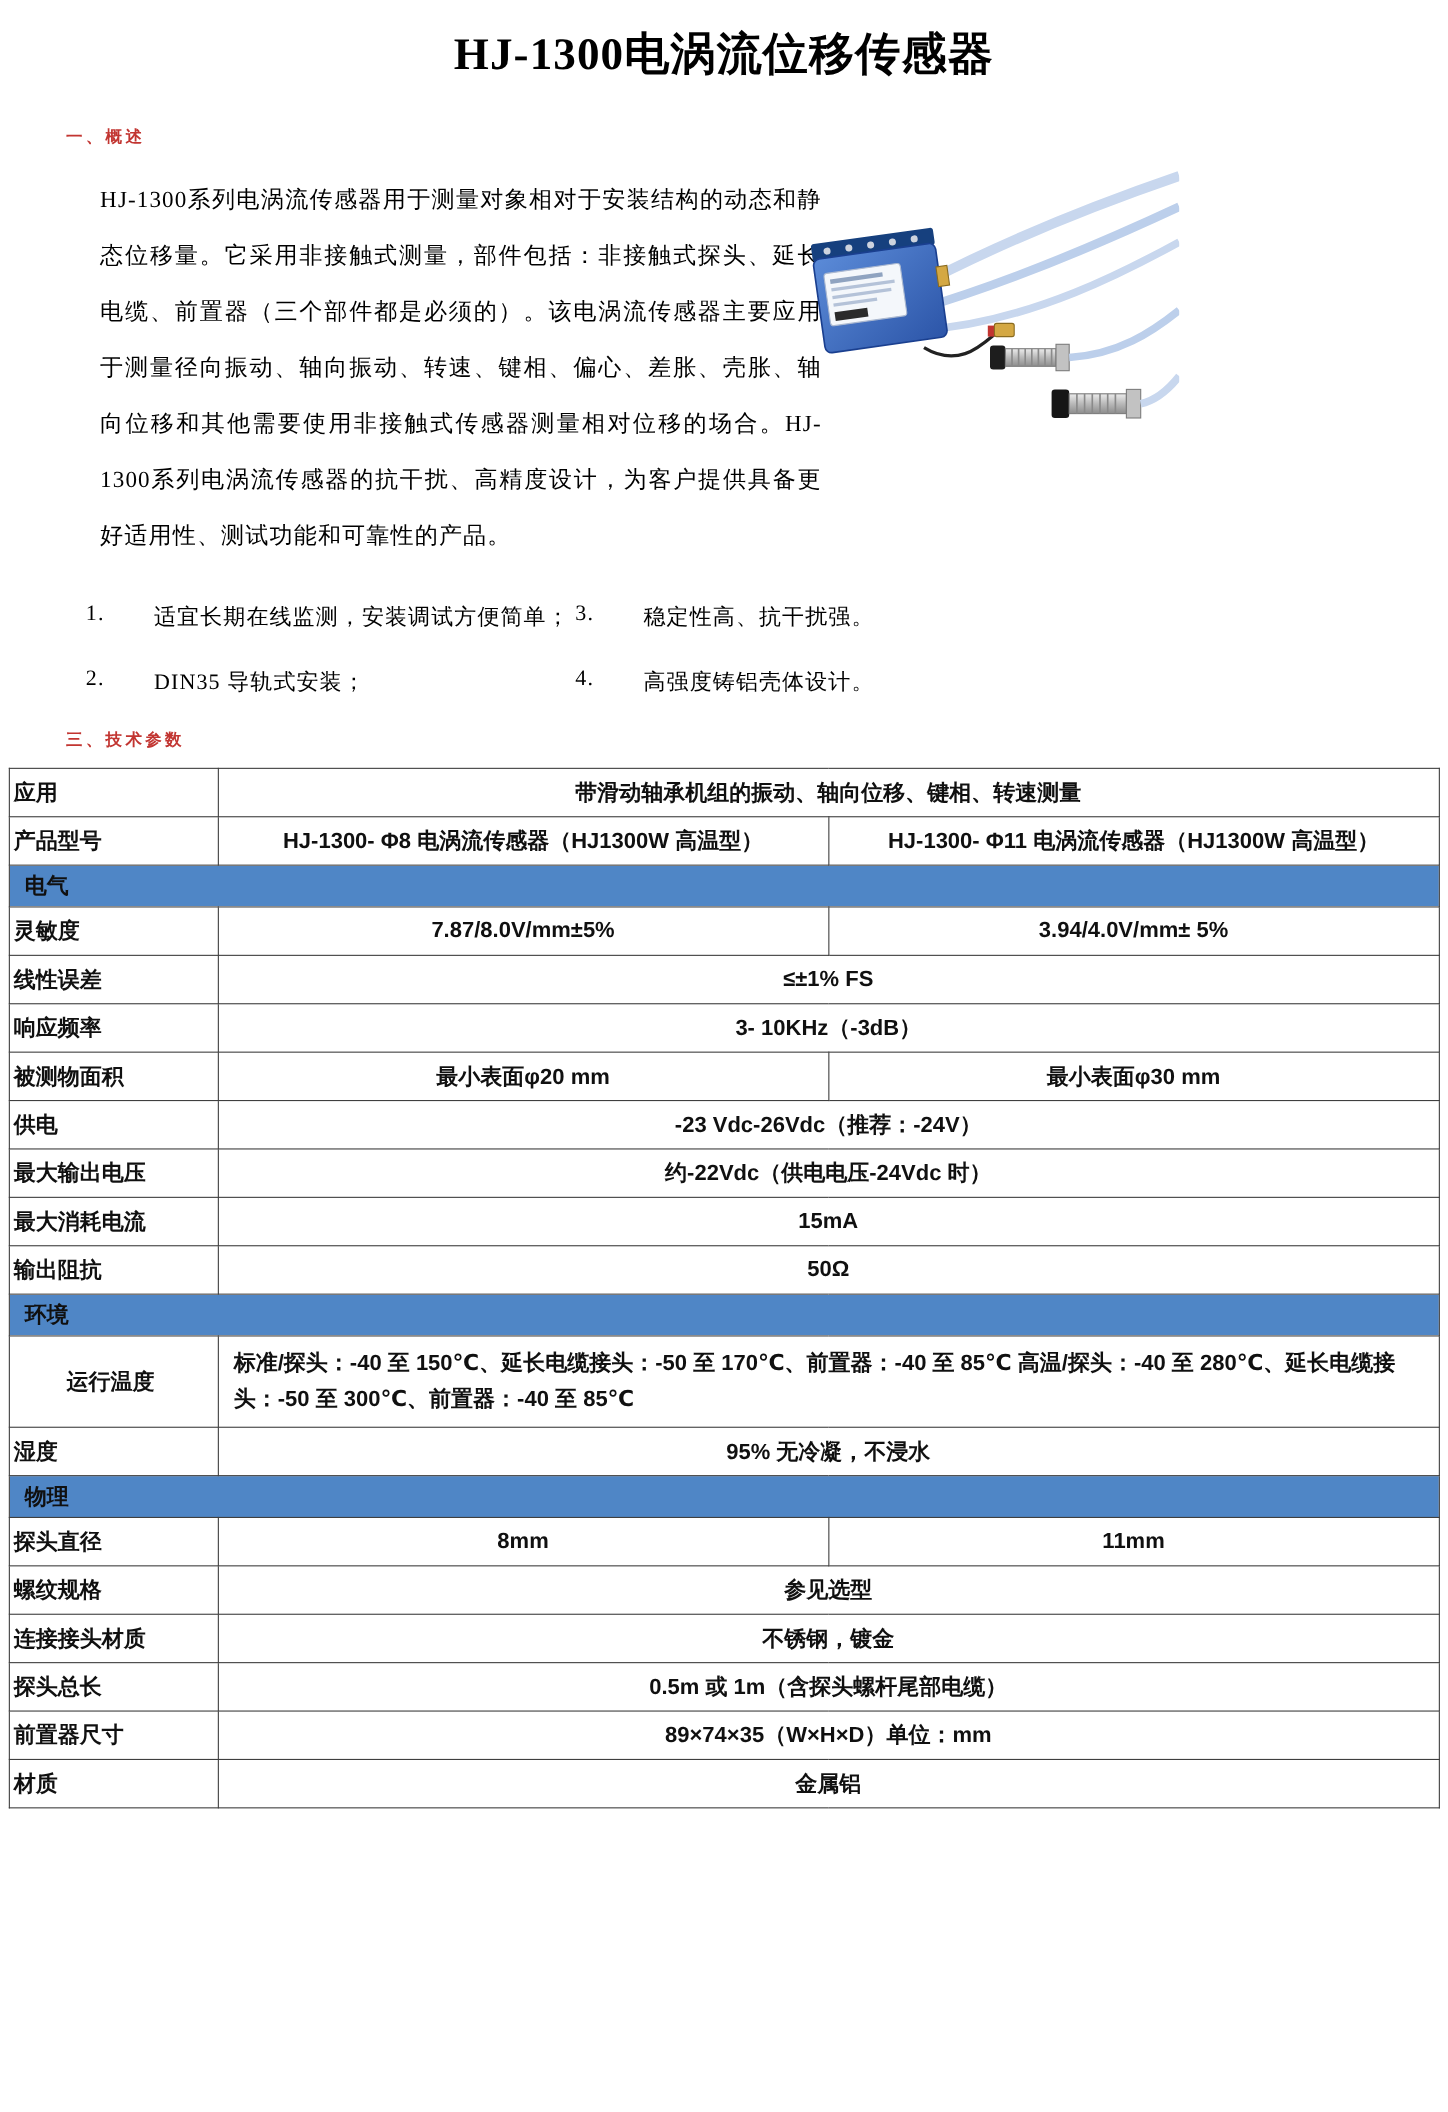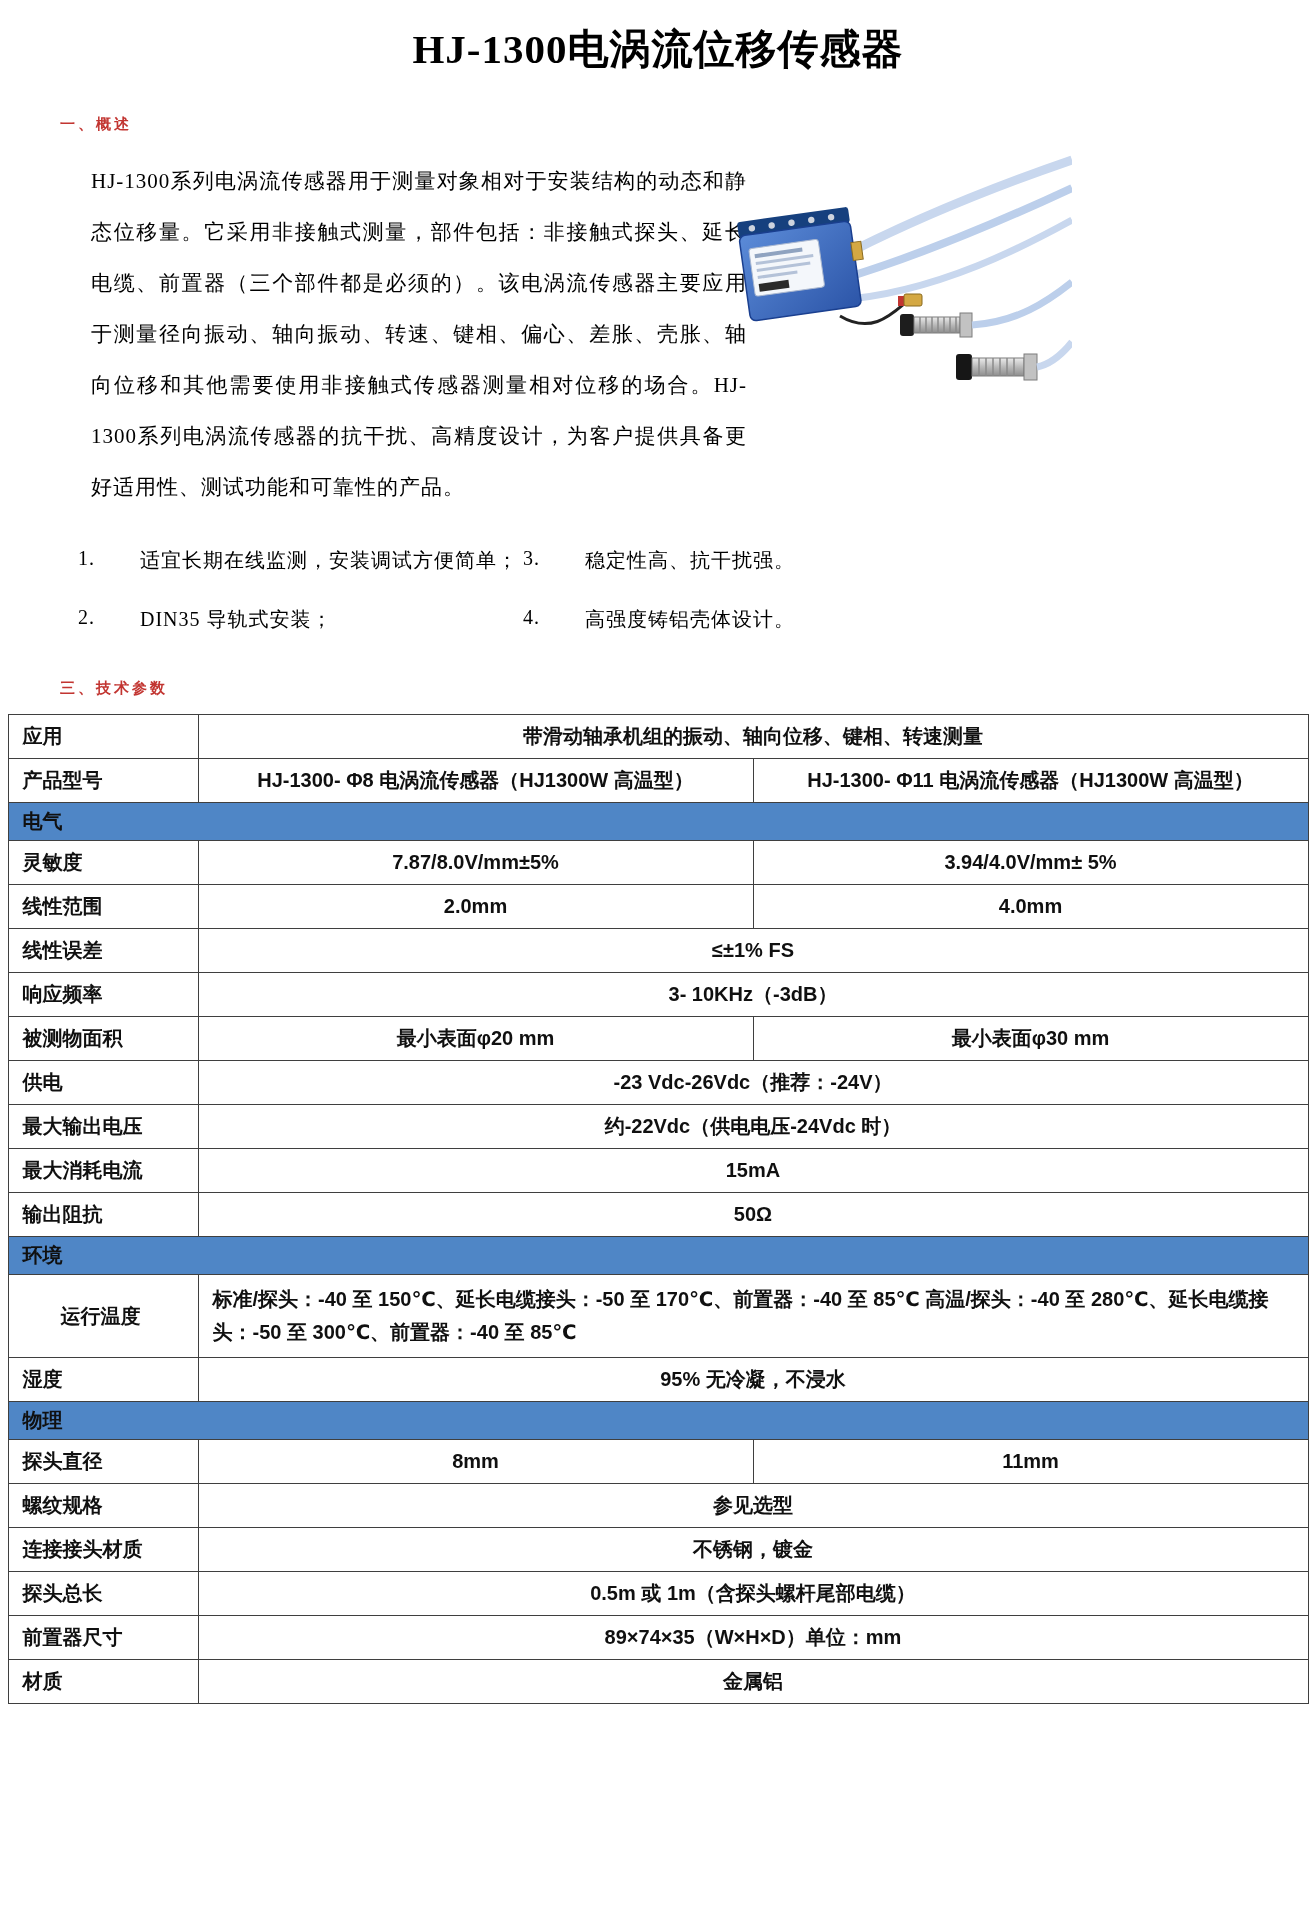--- a/index.html
+++ b/index.html
@@ -57,37 +57,37 @@
     grid-template-columns:445px auto;
     grid-template-rows:auto auto;
     grid-auto-flow:column;
     row-gap:32px;
     margin:34px 60px 0 78px;
     font-size:20px;
     letter-spacing:1px;
   }
   .feature-item { display:flex; }
   .feature-num { width:62px; flex:0 0 auto; }
-  .specs { margin-top:46px; }
+  .specs { margin-top:30px; }
   .spec-table {
     width:1300px;
     margin:16px auto 0;
     border-collapse:collapse;
     table-layout:fixed;
     font-family:"Liberation Sans","DejaVu Sans",sans-serif;
   }
   .spec-table td {
     border:1px solid #3f3f3f;
     font-weight:700;
     font-size:20px;
     color:#101010;
     padding:8px 10px;
     overflow:hidden;
   }
-  .spec-table td.lbl { text-align:left; padding-left:14px; }
+  .spec-table td.lbl { text-align:left; padding-left:4px; }
   .spec-table td.lbl-indent { padding-left:52px; vertical-align:middle; }
   .spec-table td.val { text-align:center; }
   .spec-table td.val-left { text-align:left; line-height:33px; padding-left:14px; }
   .spec-table tr.sec-row td {
     background:var(--table-blue,#4f86c6);
     padding:5px 14px;
   }
 </style>
 </head>
 <body>
@@ -203,25 +203,20 @@
         </tr>
         <tr class="sec-row">
           <td colspan="3">电气</td>
         </tr>
         <tr>
           <td class="lbl">灵敏度</td>
           <td class="val">7.87/8.0V/mm±5%</td>
           <td class="val">3.94/4.0V/mm± 5%</td>
         </tr>
         <tr>
-          <td class="lbl">线性范围</td>
-          <td class="val">2.0mm</td>
-          <td class="val">4.0mm</td>
-        </tr>
-        <tr>
           <td class="lbl">线性误差</td>
           <td class="val" colspan="2">≤±1% FS</td>
         </tr>
         <tr>
           <td class="lbl">响应频率</td>
           <td class="val" colspan="2">3- 10KHz（-3dB）</td>
         </tr>
         <tr>
           <td class="lbl">被测物面积</td>
           <td class="val">最小表面φ20 mm</td>

